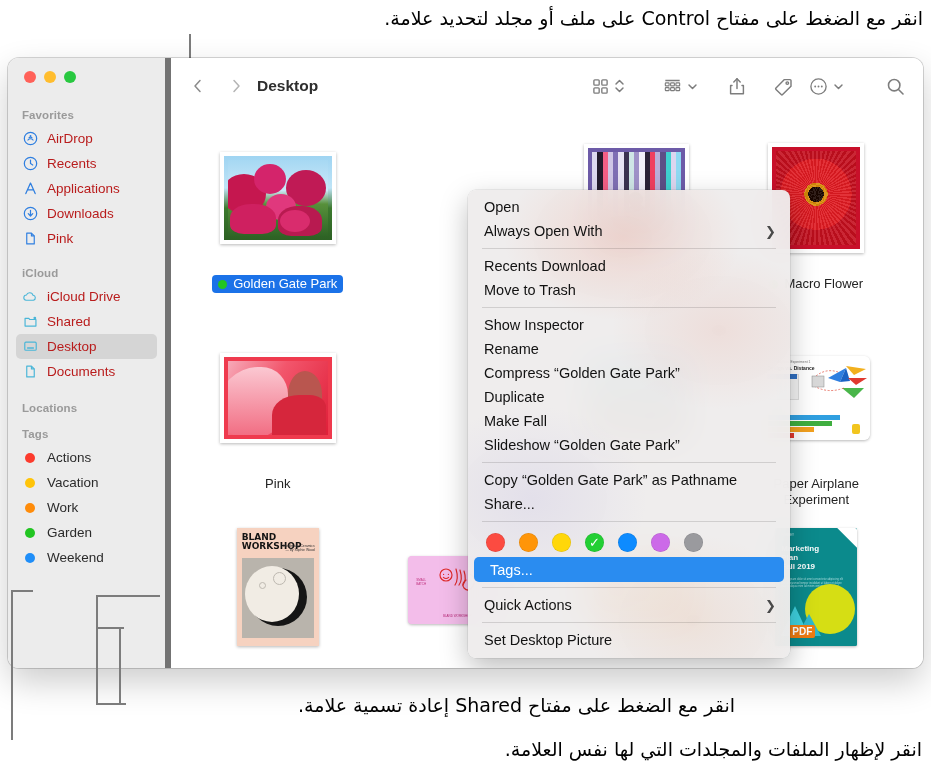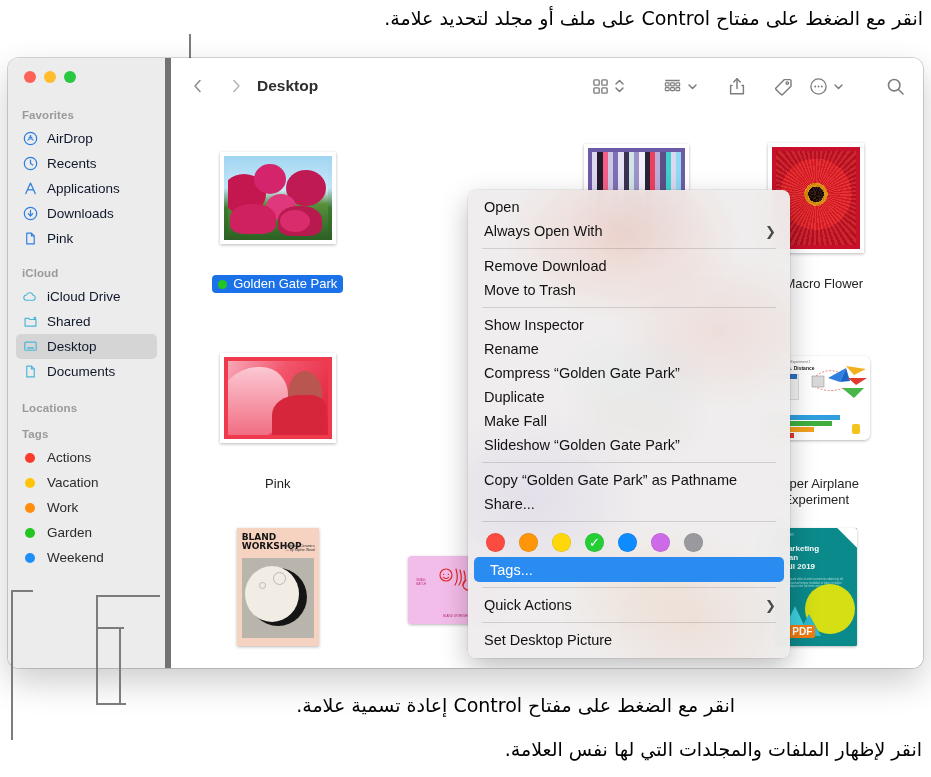--- a/index.html
+++ b/index.html
@@ -34,21 +34,21 @@
     padding:0;position:relative;box-sizing:border-box;
     border-right:6px solid #737373;
   }
   .sb-head{
     font-size:11.5px;color:#9a9a9a;font-weight:600;
     padding:0 0 0 14px;margin:13px 0 5px 0;letter-spacing:.1px;
   }
   .sb-item{
     display:flex;align-items:center;gap:9px;height:25px;
     margin:0 8px;padding:0 6px;border-radius:5px;
-    font-size:13.5px;color:#0f172a;box-sizing:border-box;
+    font-size:13.5px;color:#b91c1c;box-sizing:border-box;
   }
   .sb-item.sel{background:#d5d5d5;}
   .sb-ico{width:16px;height:16px;flex:0 0 16px;display:flex;align-items:center;justify-content:center;}
   .sb-ico svg{display:block;}
   .dot{width:10px;height:10px;border-radius:50%;display:block;}
   .tag-item{display:flex;align-items:center;gap:9px;height:25px;margin:0 8px;padding:0 6px;
             font-size:13.5px;color:#2b2b2b;box-sizing:border-box;}
   .tag-dot-wrap{width:16px;display:flex;justify-content:center;}
 
   
@@ -568,21 +568,21 @@
           <span>Open</span>
         </div>
         <div class="mi">
           <span>Always Open With</span>
           <span class="arrow">❯</span>
         </div>
 
         <div class="sep"></div>
 
         <div class="mi">
-          <span>Remove Download</span>
+          <span>Recents Download</span>
         </div>
         <div class="mi">
           <span>Move to Trash</span>
         </div>
 
         <div class="sep"></div>
 
         <div class="mi">
           <span>Show Inspector</span>
         </div>
@@ -654,16 +654,16 @@
   <div class="leader v" style="left:118px;top:627px;height:0px;"></div>
 
   <div class="leader h" style="left:100px;top:627px;width:24px;"></div>
 
   <div class="leader h" style="left:99px;top:627px;width:22px;"></div>
   <div class="leader v" style="left:119px;top:627px;height:78px;"></div>
 
   <div class="leader v" style="left:11px;top:590px;height:150px;"></div>
   <div class="leader h" style="left:11px;top:590px;width:22px;"></div>
 
-  <div class="callout" style="right:196px;top:693px;">انقر مع الضغط على مفتاح Control إعادة تسمية علامة.</div>
+  <div class="callout" style="right:196px;top:693px;">انقر مع الضغط على مفتاح Shared إعادة تسمية علامة.</div>
   <div class="callout" style="right:9px;top:737px;">انقر لإظهار الملفات والمجلدات التي لها نفس العلامة.</div>
 
 </div>
 
 </body></html>

